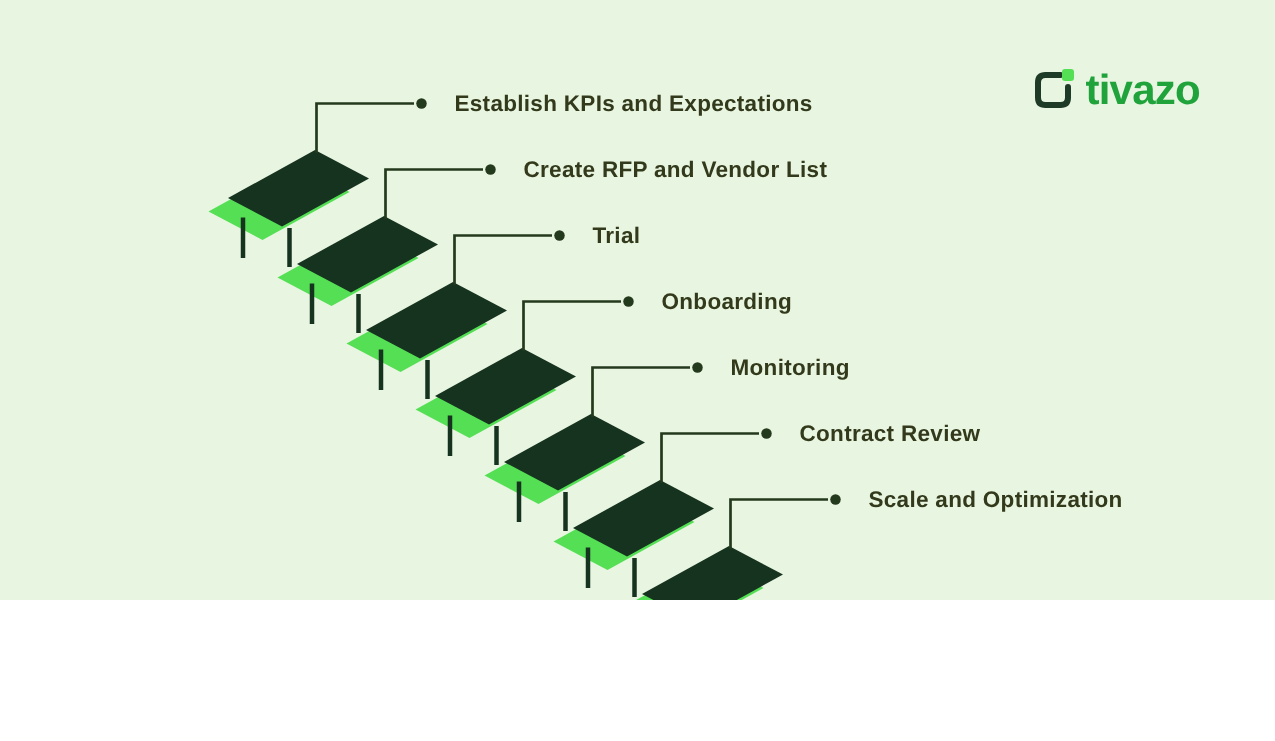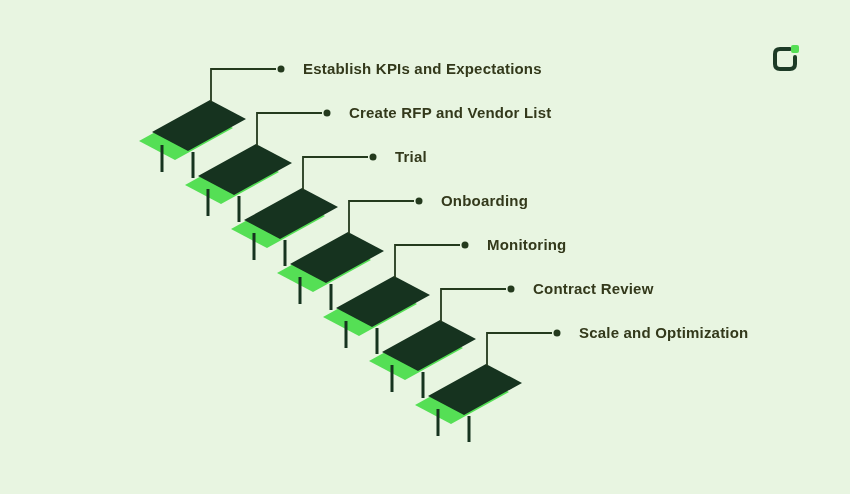--- a/index.html
+++ b/index.html
@@ -1,18 +1,18 @@
 <!DOCTYPE html>
 <html><head>
 <meta charset="utf-8">
 <style>
   html,body{margin:0;padding:0;}
   .canvas{
     position:relative;
-    width:850px;height:494px;
+    width:850px;height:400px;
     background:#e8f5e1;
     overflow:hidden;
     font-family:"Liberation Sans",sans-serif;
   }
   .stairs-svg{position:absolute;left:0;top:0;}
   .tile{fill:#16331f;}
   .shadow{fill:#55df55;}
   .leg{stroke:#16331f;stroke-width:3;}
   .conn{stroke:#243a1d;stroke-width:1.8;fill:none;}
   .dot{fill:#243a1d;}
@@ -115,15 +115,16 @@
   </svg>
 
 
   <div class="logo">
     <span style="display:inline-flex;">
       <svg width="30" height="30" viewBox="0 0 30 30">
         <path d="M 20 5 L 10 5 Q 5 5 5 10 L 5 20 Q 5 25 10 25 L 20 25 Q 25 25 25 20 L 25 13" fill="none" stroke="#1d3b26" stroke-width="4" stroke-linecap="round" stroke-linejoin="round"></path>
         <rect x="21" y="1" width="8" height="8" rx="2" fill="#55df55"></rect>
       </svg>
     </span>
+    <span class="logo-text">tivazo</span>
   </div>
 
 </div>
 
 </body></html>

